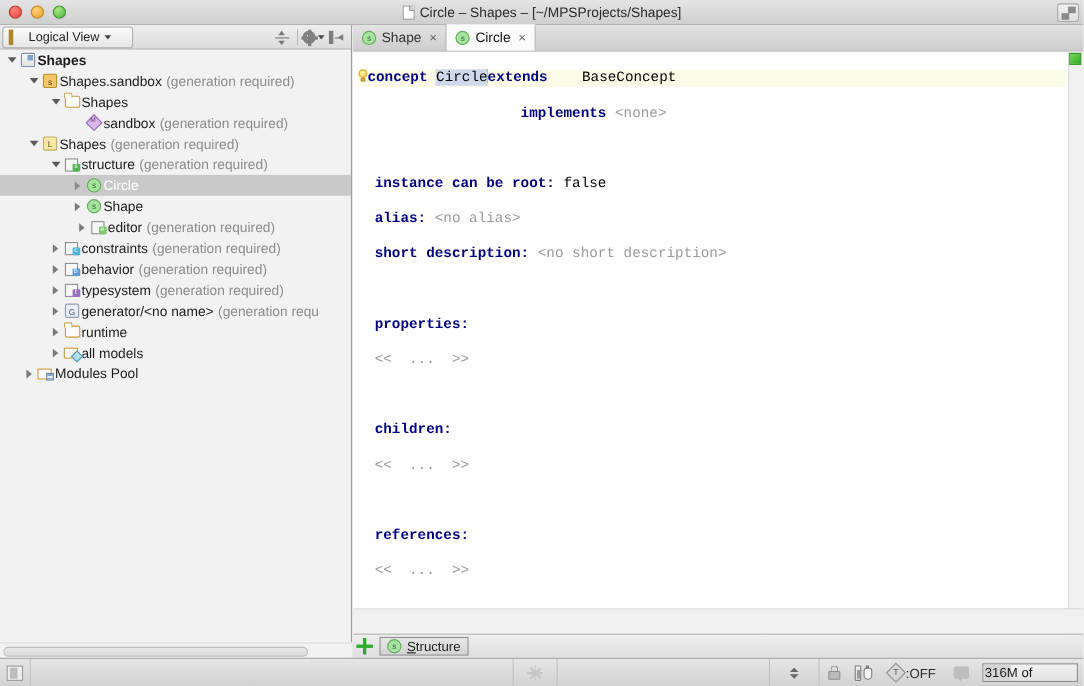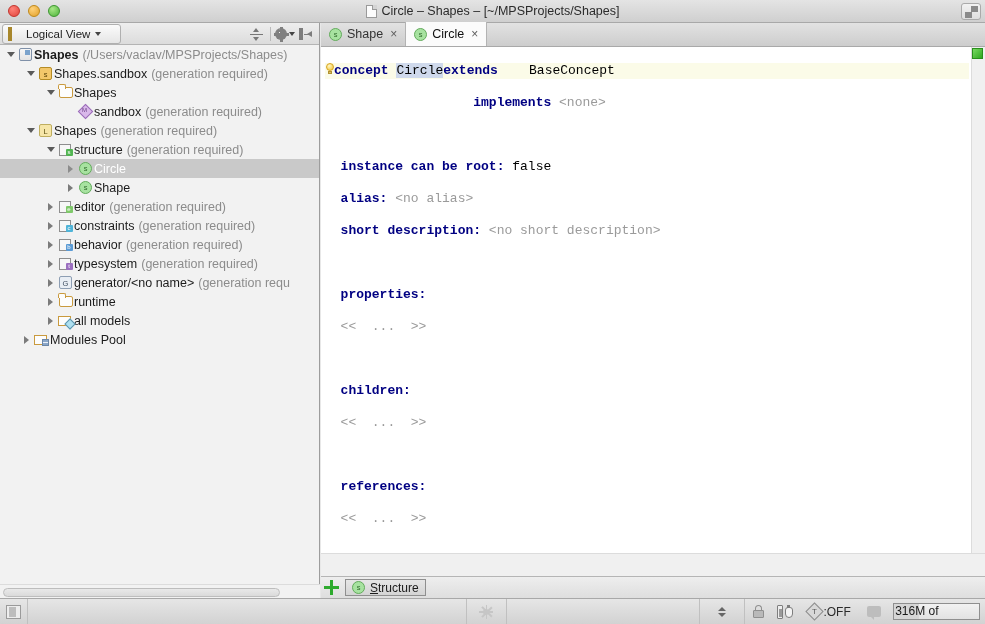--- a/index.html
+++ b/index.html
@@ -324,21 +324,20 @@
 
     <div class="tree" id="tree">
         <div class="row" style="padding-left: 4px;">
           <span class="tw">
             <span class="tri-d"></span>
           </span>
           <span class="ibox">
             <span class="sq sq-proj"></span>
           </span>
           <span class="nm b">Shapes</span>
-          <span class="sub">(/Users/vaclav/MPSProjects/Shapes)</span>
         </div>
         <div class="row" style="padding-left: 24px;">
           <span class="tw">
             <span class="tri-d"></span>
           </span>
           <span class="ibox">
             <span class="sq sq-s">s</span>
           </span>
           <span class="nm">Shapes.sandbox</span>
           <span class="sub">(generation required)</span>
@@ -396,21 +395,21 @@
         </div>
         <div class="row" style="padding-left: 64px;">
           <span class="tw">
             <span class="tri-r"></span>
           </span>
           <span class="ibox">
             <span class="circ">s</span>
           </span>
           <span class="nm">Shape</span>
         </div>
-        <div class="row" style="padding-left: 44px;">
+        <div class="row" style="padding-left: 68px;">
           <span class="tw">
             <span class="tri-r"></span>
           </span>
           <span class="ibox">
             <span class="model lgreen">
               <span class="pg"></span>
               <span class="tag">e</span>
             </span>
           </span>
           <span class="nm">editor</span>

